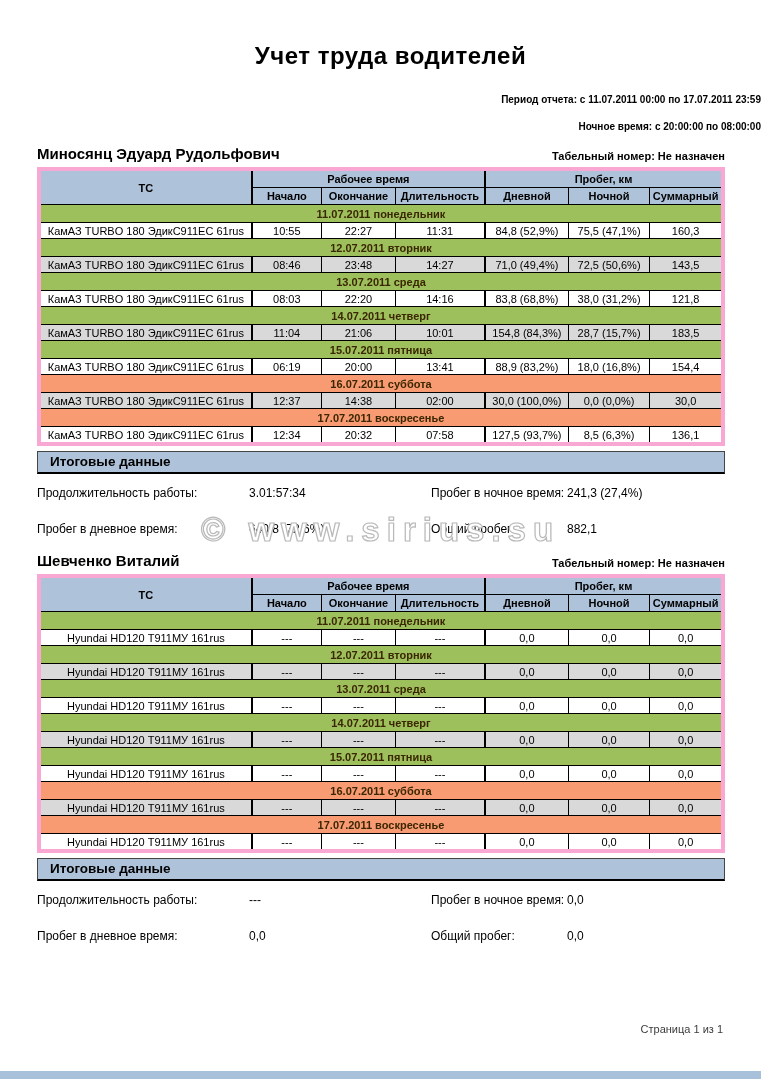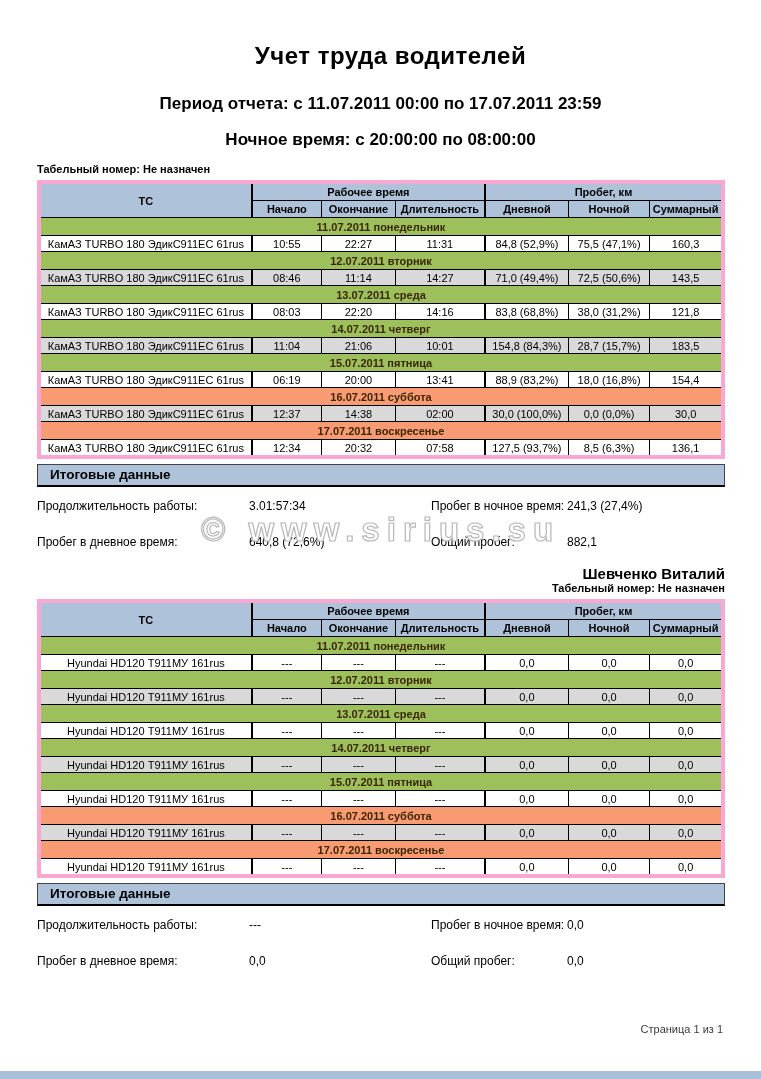--- a/index.html
+++ b/index.html
@@ -6,21 +6,21 @@
   body{
     width:761px;height:1079px;position:relative;overflow:hidden;
     background:#ffffff;color:#000;
     font-family:"Liberation Sans",sans-serif;
   }
   .content{width:688px;margin-left:37px;}
   .doc-title{
     text-align:center;font-size:24px;font-weight:bold;
     padding-top:42px;margin:0 0 24px 0;letter-spacing:0.5px;padding-left:20px;
   }
-  .doc-sub{ text-align:center;font-size:17px;font-weight:bold;margin:16px 0 9px 0;}
+  .doc-sub{ text-align:right;font-size:10px;font-weight:bold;margin:16px 0 9px 0;}
   .doc-sub.last{margin-bottom:13px;}
   .section-head{
     display:flex;justify-content:space-between;align-items:flex-end;
     margin:12px 0 5px 0;
   }
   .driver-name{font-size:15px;font-weight:bold;}
   .personnel{font-size:11px;font-weight:bold;}
   table.report{
     width:100%;border-collapse:collapse;table-layout:fixed;
     font-size:11px;border:4px solid #f9a8d4;
@@ -53,40 +53,41 @@
   }
   .totals-grid .cell{white-space:nowrap;}
   .watermark{
     position:absolute;top:511px;left:0;width:100%;
     text-align:center;font-size:33px;font-weight:bold;
     letter-spacing:7px;color:#ffffff;
     -webkit-text-stroke:1.2px #b9b9b9;
     text-shadow:0 0 1px #c9c9c9;
     pointer-events:none;
   }
-  .sec2{margin-top:16px;flex-direction:column;}
+  .sec2{margin-top:16px;}
   .page-footer{
     position:absolute;top:1023px;right:38px;
     font-size:11px;color:#3c3c3c;
   }
   .bottom-bar{
     position:absolute;left:0;bottom:0;width:100%;height:8px;
     background:#a9c0da;
   }
 </style>
 </head>
 <body>
 
 <h1 class="doc-title">Учет труда водителей</h1>
 <div class="doc-sub">Период отчета: с 11.07.2011 00:00 по 17.07.2011 23:59</div>
 <div class="doc-sub last">Ночное время: с 20:00:00 по 08:00:00</div>
 
 <div class="content">
 
   <div class="section-head">
+    <div class="driver-name">Миносянц Эдуард Рудольфович</div>
     <div class="personnel">Табельный номер: Не назначен</div>
   </div>
   <table class="report">
     <colgroup>
       <col style="width:31.1%">
         <col style="width:10.2%">
         <col style="width:10.8%">
       <col style="width:13.1%">
         <col style="width:12.2%">
         <col style="width:11.9%">
@@ -119,21 +120,21 @@
           <td class="group-sep">84,8 (52,9%)</td>
           <td>75,5 (47,1%)</td>
           <td>160,3</td>
         </tr>
         <tr class="day-band">
           <td colspan="7">12.07.2011 вторник</td>
         </tr>
         <tr class="data-row shade">
           <td>КамАЗ TURBO 180 ЭдикС911ЕС 61rus</td>
           <td class="group-sep">08:46</td>
-          <td>11:14</td>
+          <td>23:48</td>
           <td>14:27</td>
           <td class="group-sep">71,0 (49,4%)</td>
           <td>72,5 (50,6%)</td>
           <td>143,5</td>
         </tr>
         <tr class="day-band">
           <td colspan="7">13.07.2011 среда</td>
         </tr>
         <tr class="data-row">
           <td>КамАЗ TURBO 180 ЭдикС911ЕС 61rus</td>

